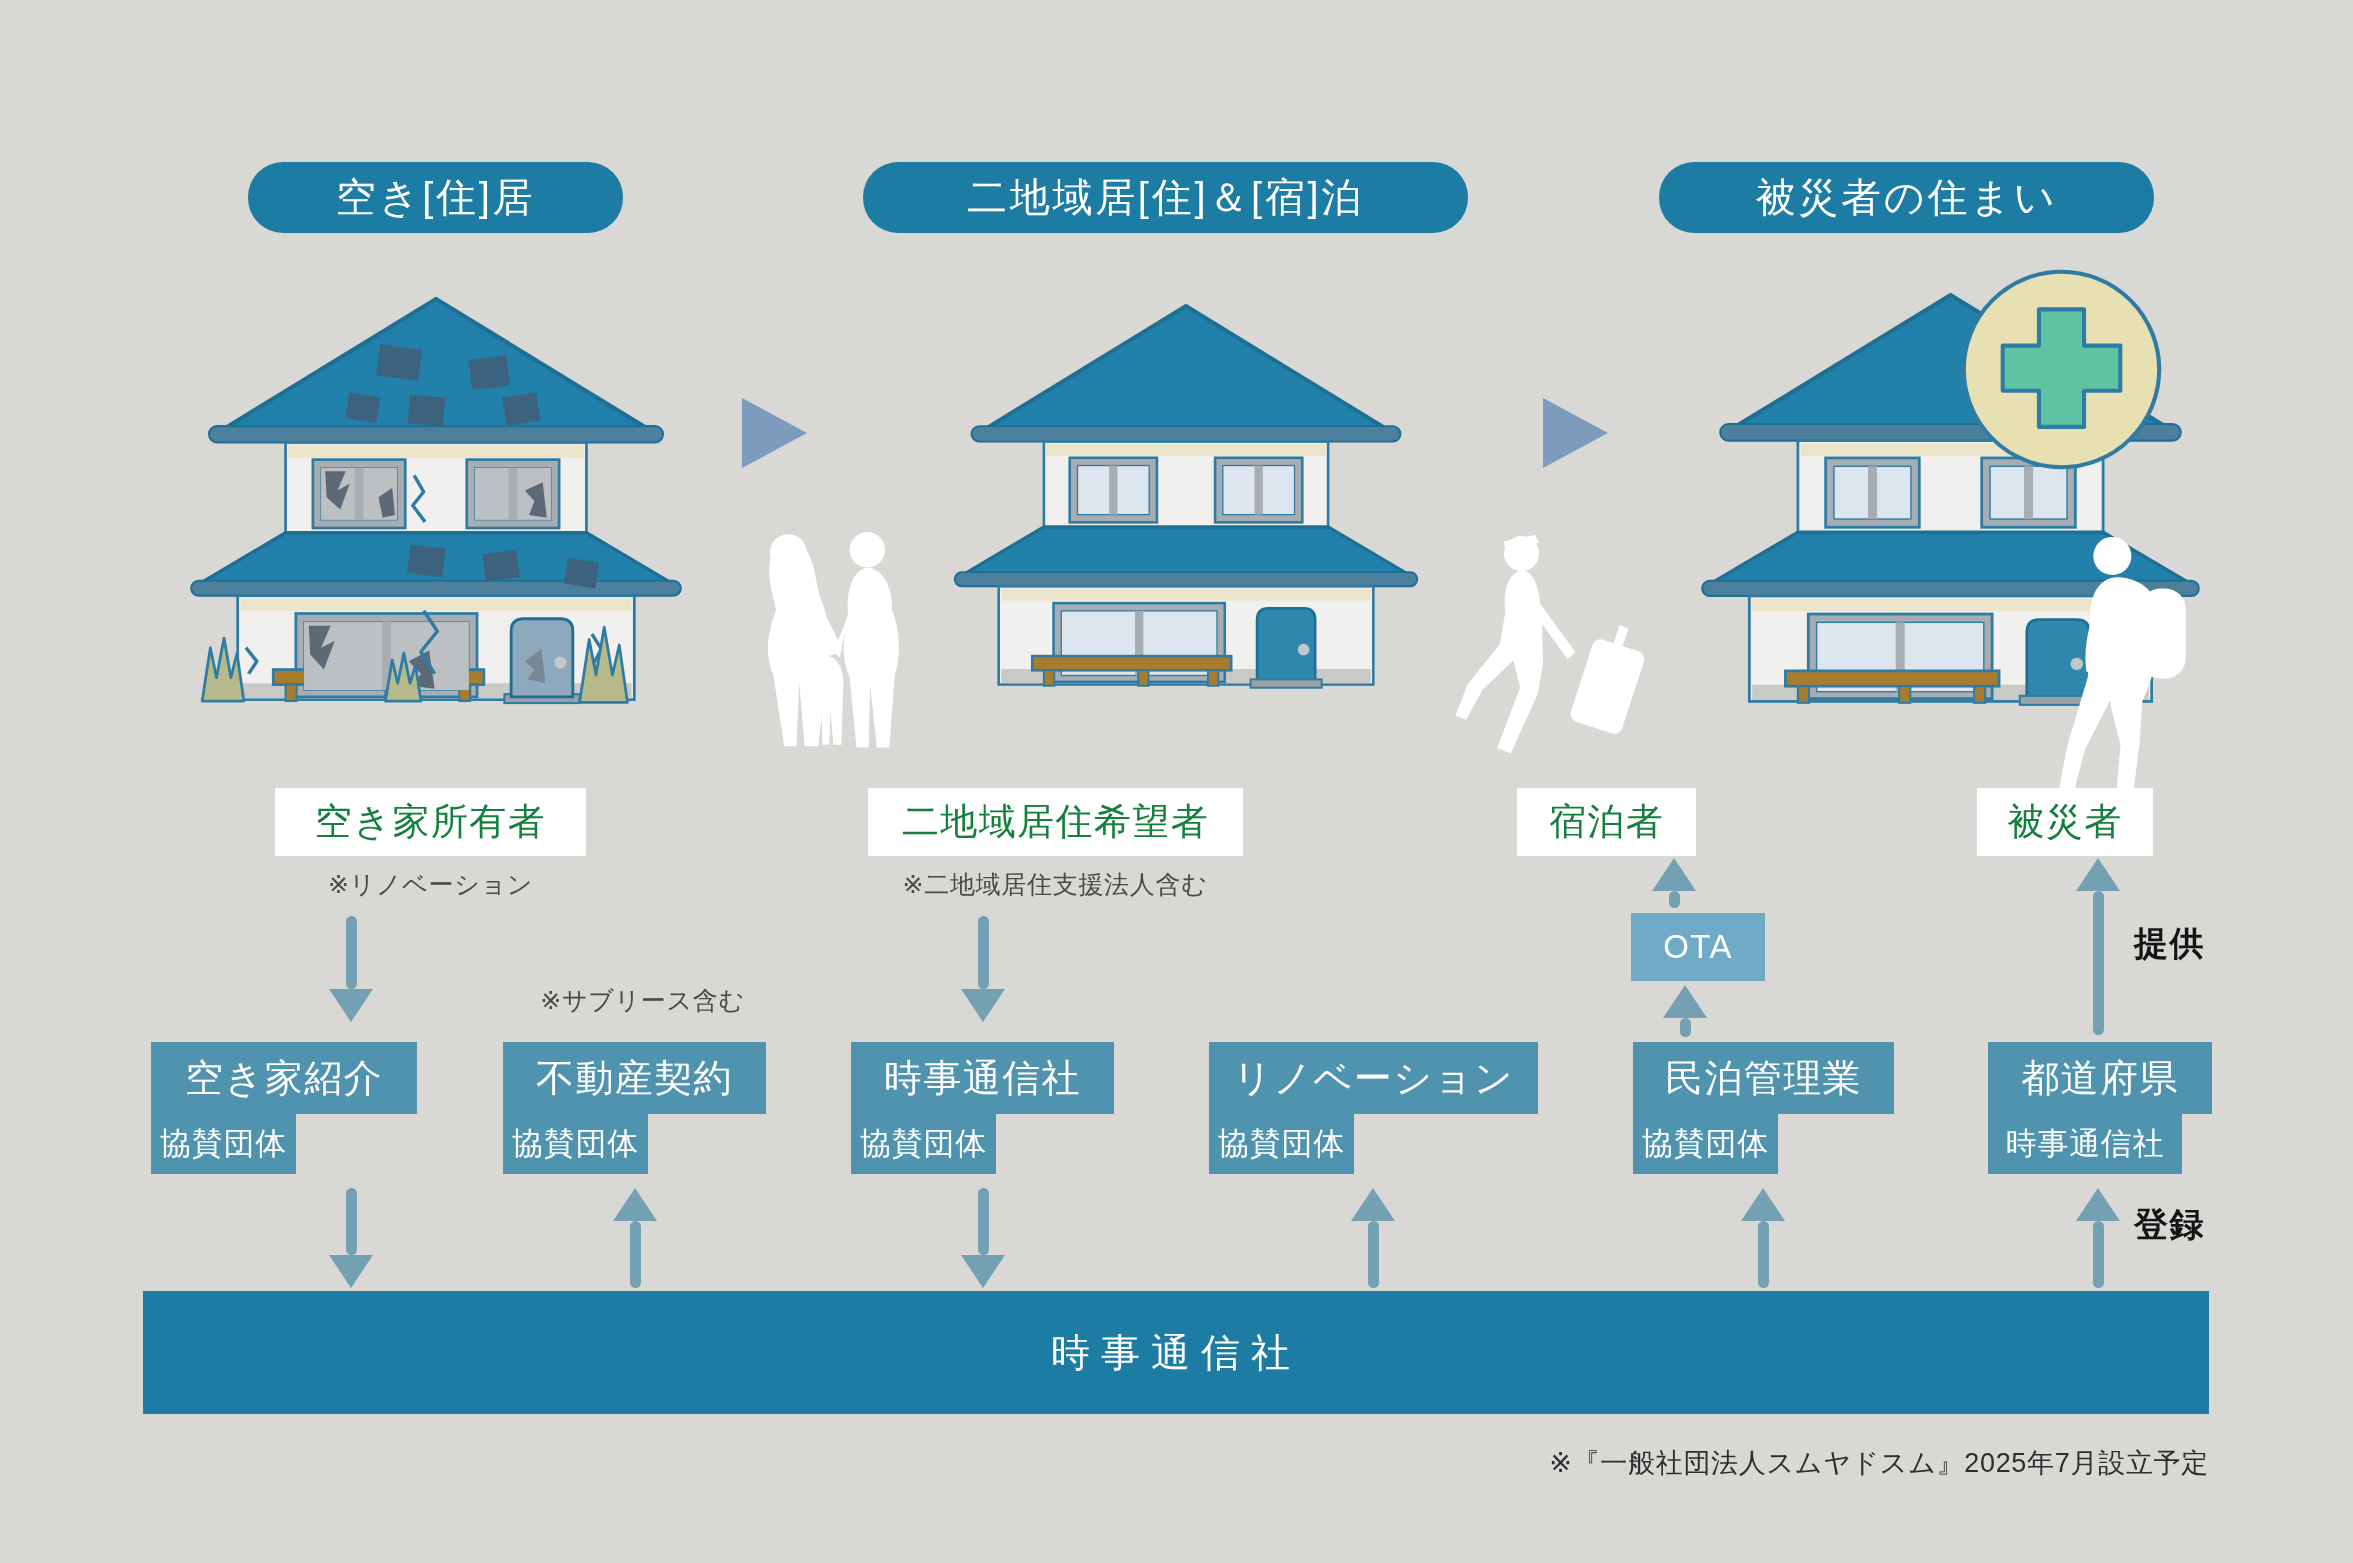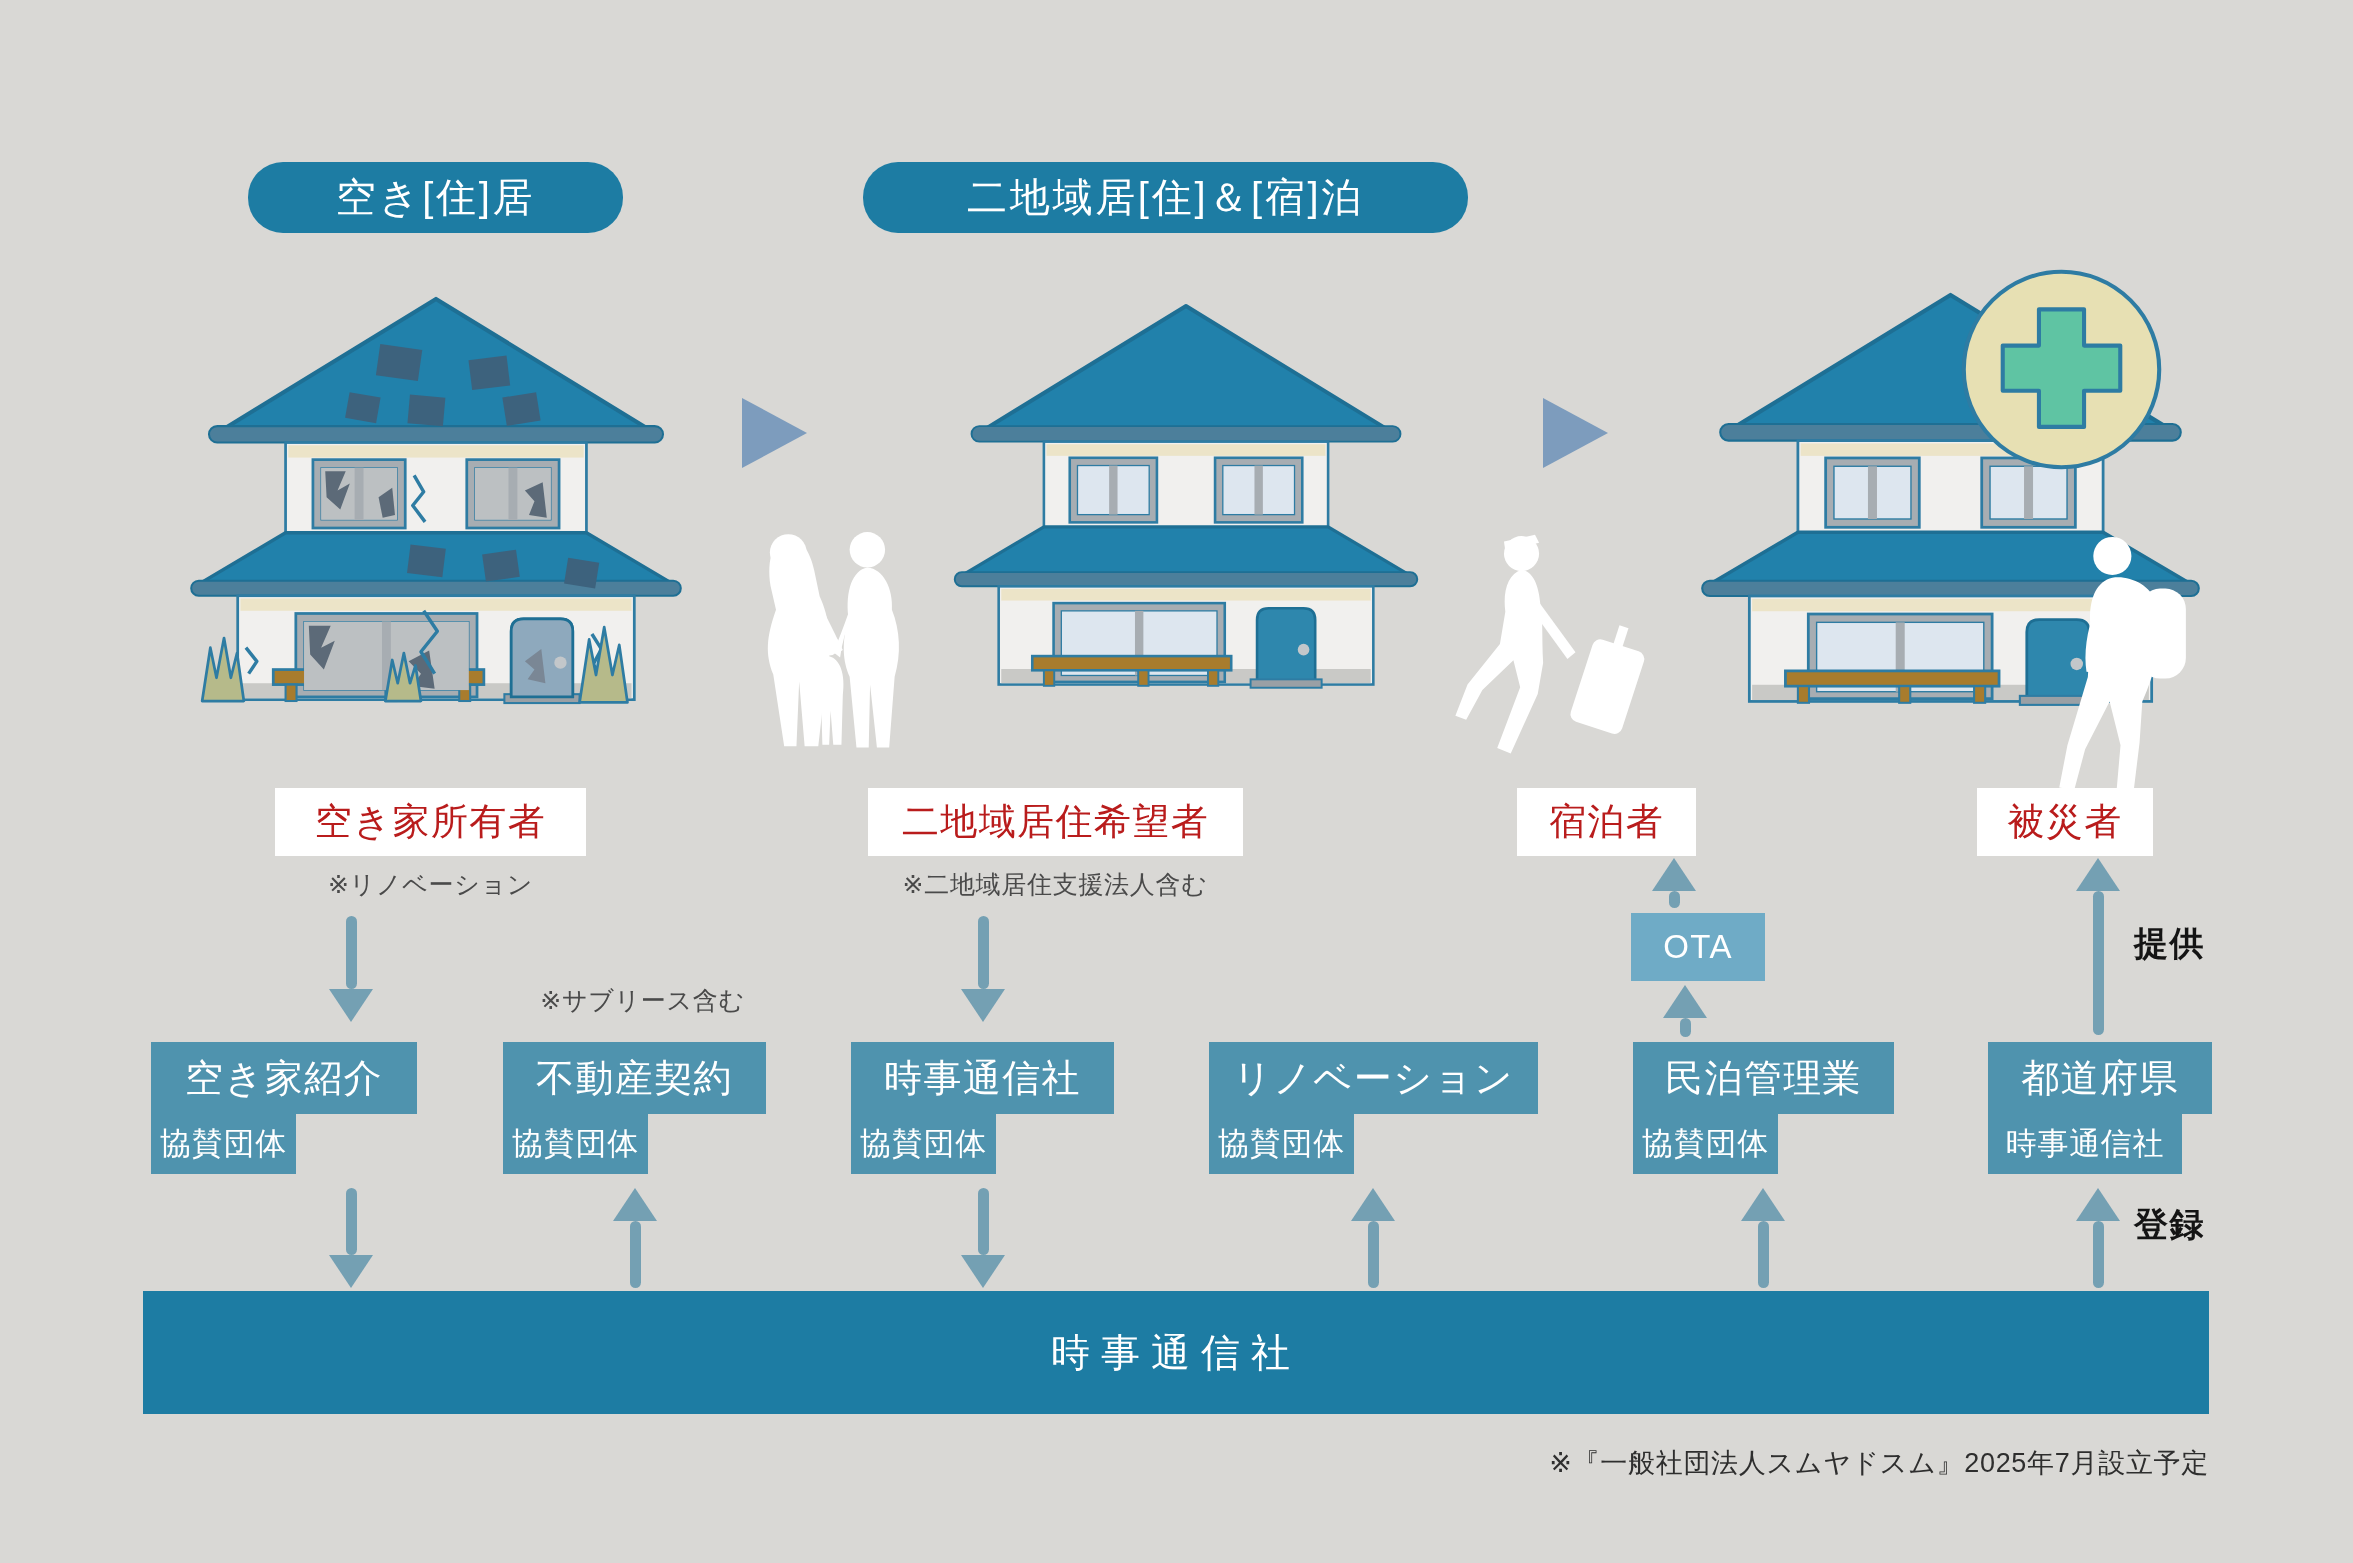--- a/index.html
+++ b/index.html
@@ -23,21 +23,21 @@
   .tri{
     position:absolute;width:0;height:0;
     border-top:35px solid transparent;
     border-bottom:35px solid transparent;
     border-left:65px solid #7d9cbd;
   }
 
   
   .actor{
     position:absolute;height:68px;background:#ffffff;
-    color:#b91c1c;display:flex;align-items:center;justify-content:center;
+    color:#15803d;display:flex;align-items:center;justify-content:center;
     font-size:37px;font-weight:500;letter-spacing:1.4px;
   }
   .note{
     position:absolute;color:#4a4a4a;font-size:25px;letter-spacing:0.7px;
     text-align:center;font-weight:500;
   }
 
   
   .pbox{position:absolute;display:flex;flex-direction:column;align-items:flex-start;}
   .pbox-main{
@@ -130,20 +130,21 @@
       <rect x="296" y="574" width="16" height="24" fill="#a87c2d" stroke="#2e7ca3" stroke-width="3"></rect>
       <rect x="404" y="574" width="16" height="24" fill="#a87c2d" stroke="#2e7ca3" stroke-width="3"></rect>
     </g>
   </defs>
 </svg>
 
 <div id="canvas">
 
   <div class="pill" style="left:863px;top:162px;width:605px;">二地域居[住]＆[宿]泊</div>
   <div class="pill" style="left:248px;top:162px;width:375px;">空き[住]居</div>
+  <div class="pill" style="left:1659px;top:162px;width:495px;">被災者の住まい</div>
 
   <div class="tri" style="left:742px;top:398px;"></div>
   <div class="tri" style="left:1543px;top:398px;"></div>
 
   <div class="housewrap" style="left:183px;top:292px;">
     <svg width="506" height="431" viewBox="0 0 740 630">
       <use href="#house-base"></use>
 
       <g fill="#3d627d">
         <rect x="285" y="80" width="62" height="46" transform="rotate(8 316 103)"></rect>

